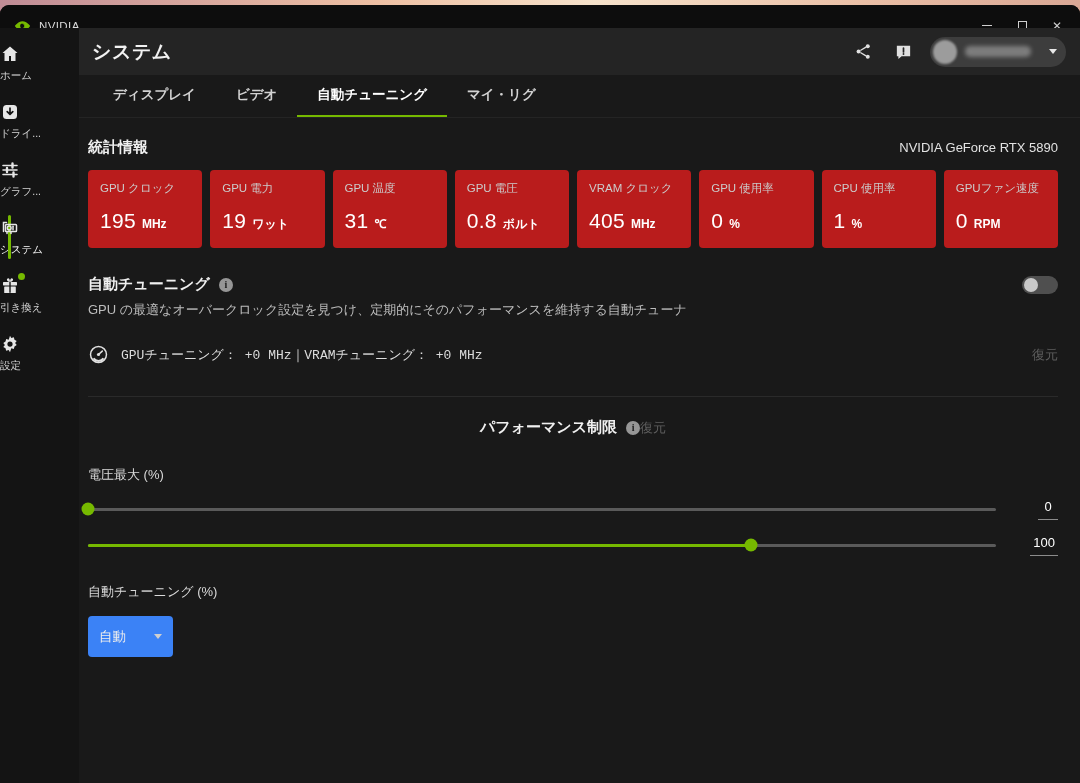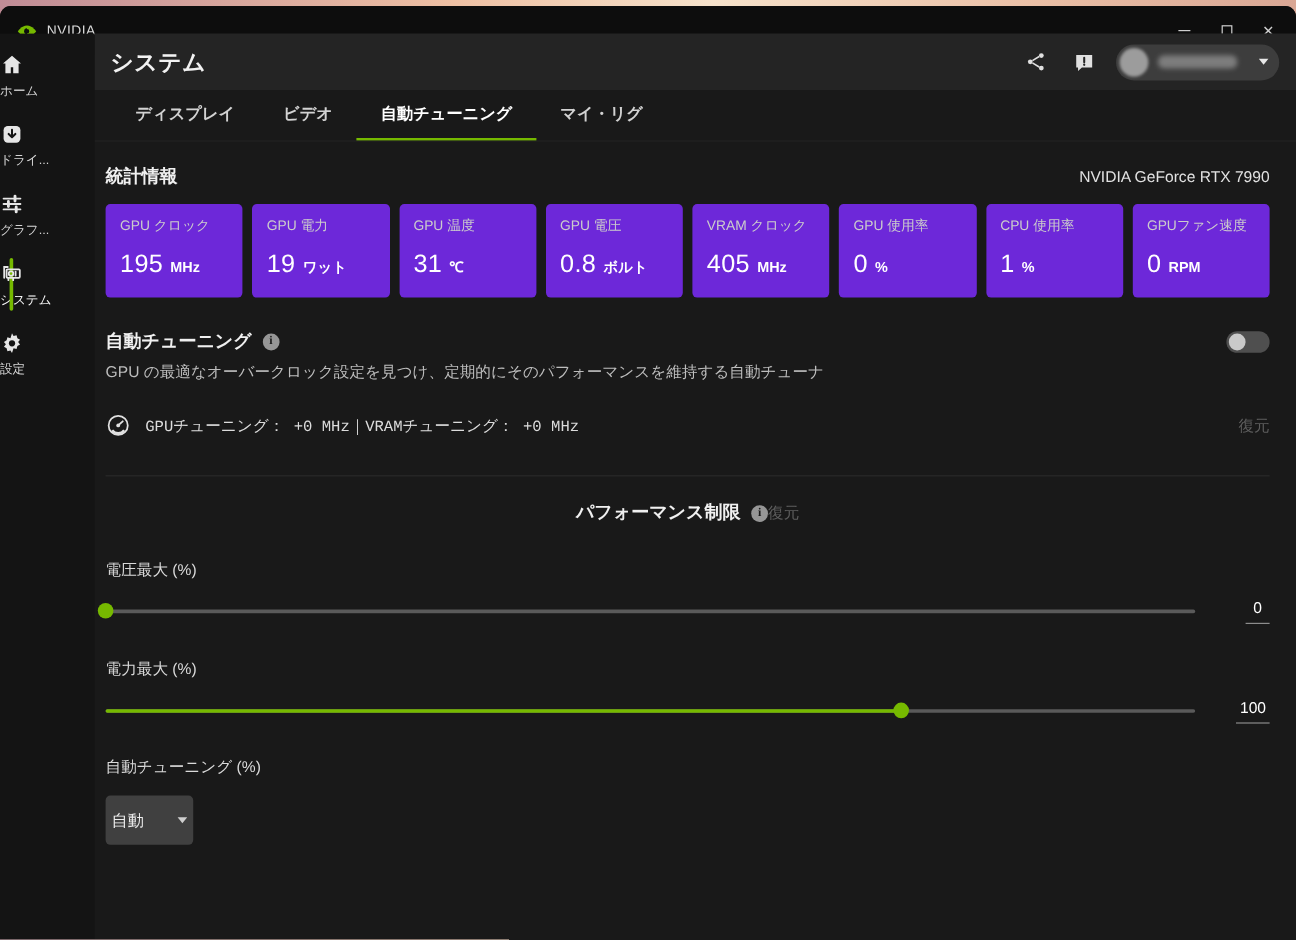--- a/index.html
+++ b/index.html
@@ -47,21 +47,21 @@
   .tabs { height:43px; display:flex; align-items:stretch; padding-left:14px; border-bottom:1px solid #242424; flex:none; }
   .tab { display:flex; align-items:center; padding:0 20px; font-size:13.5px; font-weight:700; color:#d2d2d2; cursor:pointer; border-bottom:2px solid transparent; }
   .tab.active { color:#ffffff; border-bottom-color:#76b900; }
 
   .main { flex:1; padding:0 22px 0 9px; overflow:hidden; }
 
   .stats-header { display:flex; align-items:baseline; justify-content:space-between; margin-top:20px; }
   .section-title { color:#f0f0f0; font-size:15px; font-weight:700; display:flex; align-items:center; }
   .gpu-name { color:#e2e2e2; font-size:13px; }
   .cards { display:flex; gap:8px; margin-top:13px; }
-  .card { flex:1; height:78px; background:#6d28d9; border-radius:4px; padding:11px 12px; cursor:default; }
+  .card { flex:1; height:78px; background:#b91c1c; border-radius:4px; padding:11px 12px; cursor:default; }
   .card-label { font-size:11.5px; color:#cccccc; white-space:nowrap; }
   .card-value-row { margin-top:13px; display:flex; align-items:baseline; gap:6px; color:#ffffff; }
   .card-value { font-size:21px; font-weight:500; letter-spacing:.3px; }
   .card-unit { font-size:12px; font-weight:700; }
 
   .info-icon { width:14px; height:14px; border-radius:50%; background:#969696; color:#1b1b1b; font-size:10px; font-weight:700;
     display:inline-flex; align-items:center; justify-content:center; margin-left:9px; font-family:"Liberation Serif", serif; cursor:pointer; }
 
   .auto-title-row { margin-top:27px; display:flex; align-items:center; justify-content:space-between; }
   .toggle { width:36px; height:18px; border-radius:9px; background:#4f4f4f; position:relative; cursor:pointer; flex:none; }
@@ -79,21 +79,21 @@
   .slider-row { margin-top:14px; display:flex; align-items:center; height:22px; }
   .slider-track { flex:1; height:3px; background:#5a5a5a; border-radius:2px; position:relative; cursor:pointer; }
   .slider-fill { position:absolute; left:0; top:0; bottom:0; background:#76b900; border-radius:2px; }
   .fill-0 { width:0%; } .fill-73 { width:73%; }
   .slider-knob { position:absolute; top:50%; width:13px; height:13px; border-radius:50%; background:#76b900; transform:translate(-50%,-50%); cursor:pointer; }
   .knob-0 { left:0%; } .knob-73 { left:73%; }
   .slider-value { width:48px; margin-left:14px; display:flex; justify-content:flex-end; }
   .slider-value .val { min-width:20px; text-align:center; font-size:13px; color:#ffffff; border-bottom:1px solid #8c8c8c; padding:0 3px 5px; cursor:text; }
 
   .fan-label { margin-top:27px; font-size:13px; color:#dadada; }
-  .dropdown { margin-top:15px; width:73px; height:41px; background:#404040; border-radius:4px; display:inline-flex; align-items:center; justify-content:center; gap:28px; cursor:pointer; }
+  .dropdown { margin-top:15px; width:85px; height:41px; background:#3b82f6; border-radius:4px; display:inline-flex; align-items:center; justify-content:center; gap:28px; cursor:pointer; }
   .dropdown .dd-label { font-size:13.5px; color:#ededed; }
   .dd-caret { width:0; height:0; border-left:4px solid transparent; border-right:4px solid transparent; border-top:5px solid #cfcfcf; }
 </style>
 </head>
 <body>
 
 <div class="window">
 
   <div class="titlebar">
     <svg class="logo" viewBox="0 0 24 16">
@@ -151,20 +151,32 @@
           <circle cx="9.2" cy="10" r="1.9"></circle>
           <path d="M13 8.3 v3.4"></path>
           <path d="M7 13.8 v1.7 M11 13.8 v1.7"></path>
         </svg>
       </span>
       <span class="s-label">システム</span>
     </div>
     <div class="side-item">
       <span class="s-icon">
         <svg viewBox="0 0 20 20" width="20" height="20">
+          <rect x="3" y="6" width="14" height="3.4" rx="0.6" fill="currentColor"></rect>
+          <rect x="4.2" y="10.4" width="11.6" height="6.6" rx="0.6" fill="currentColor"></rect>
+          <path d="M10 5.8 v11" stroke="#141414" stroke-width="1.4"></path>
+          <path d="M10 5.8 C7.2 5.8 6 3 7.8 2.4 C9.2 2 10 3.8 10 5.8 C10 3.8 10.8 2 12.2 2.4 C14 3 12.8 5.8 10 5.8z" fill="currentColor"></path>
+        </svg>
+        <span class="badge-dot"></span>
+      </span>
+      <span class="s-label">引き換え</span>
+    </div>
+    <div class="side-item">
+      <span class="s-icon">
+        <svg viewBox="0 0 20 20" width="20" height="20">
           <path fill="currentColor" d="M10 1.8 l1.3 2.2 2.5-.7 .7 2.5 2.2 1.3 -1.6 2 1.6 2 -2.2 1.3 -.7 2.5 -2.5-.7 L10 18.2 l-1.3-2.2 -2.5.7 -.7-2.5 -2.2-1.3 1.6-2 -1.6-2 2.2-1.3 .7-2.5 2.5.7 Z"></path>
           <circle cx="10" cy="10.1" r="2.6" fill="#141414"></circle>
         </svg>
       </span>
       <span class="s-label">設定</span>
     </div>
   </div>
 
   <div class="content">
 
@@ -199,21 +211,21 @@
       <div class="tab">ビデオ</div>
       <div class="tab active">自動チューニング</div>
       <div class="tab">マイ・リグ</div>
     </div>
 
     <div class="main">
 
       
       <div class="stats-header">
         <span class="section-title">統計情報</span>
-        <span class="gpu-name">NVIDIA GeForce RTX 7990</span>
+        <span class="gpu-name">NVIDIA GeForce RTX 5890</span>
       </div>
       <div class="cards">
         <div class="card">
           <div class="card-label">GPU クロック</div>
           <div class="card-value-row">
               <span class="card-value">195</span>
               <span class="card-unit">MHz</span>
             </div>
         </div>
         <div class="card">
@@ -308,21 +320,20 @@
       <div class="slider-row">
         <div class="slider-track">
           <div class="slider-fill fill-0"></div>
           <div class="slider-knob knob-0"></div>
         </div>
         <div class="slider-value">
             <span class="val">0</span>
           </div>
       </div>
 
-      <div class="slider-label">電力最大 (%)</div>
       <div class="slider-row">
         <div class="slider-track">
           <div class="slider-fill fill-73"></div>
           <div class="slider-knob knob-73"></div>
         </div>
         <div class="slider-value">
             <span class="val">100</span>
           </div>
       </div>
 

